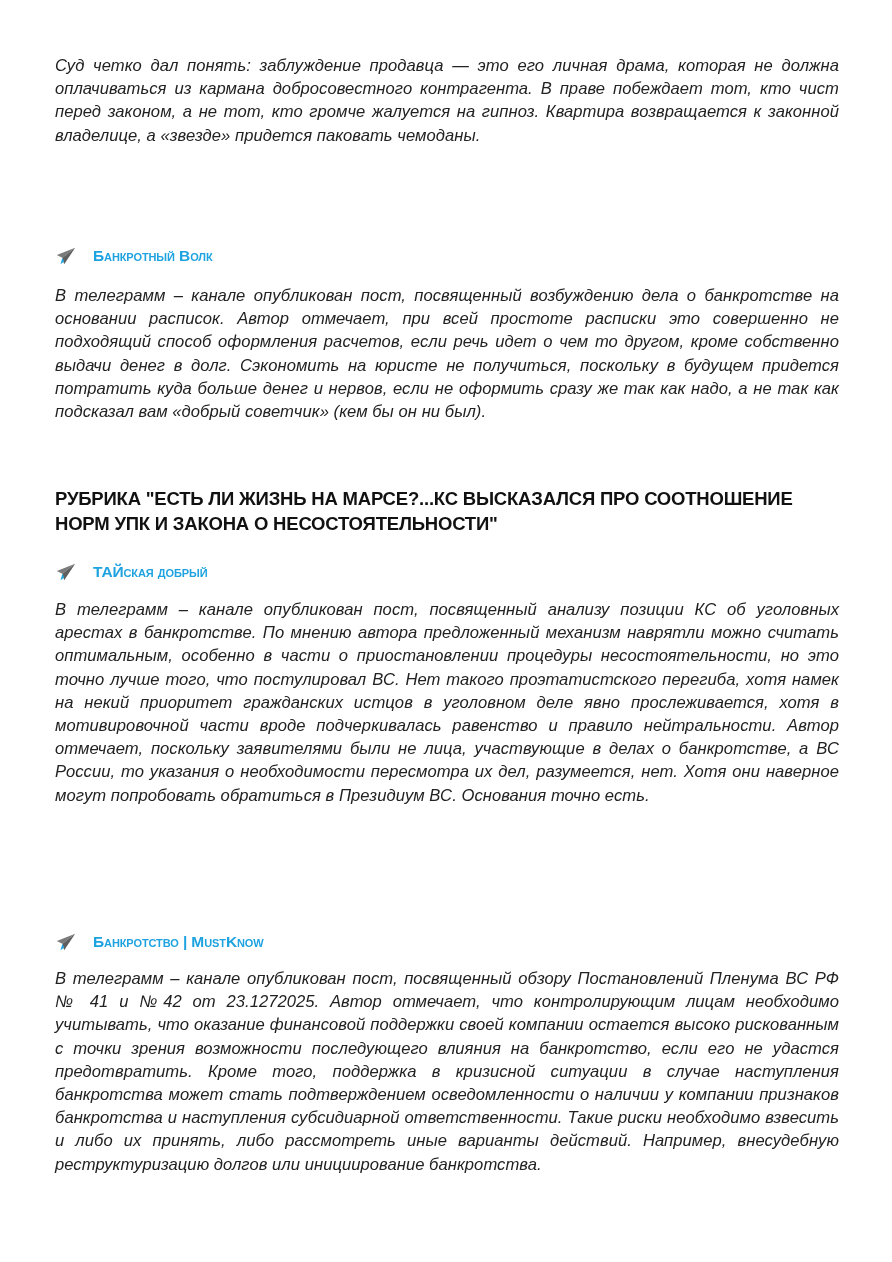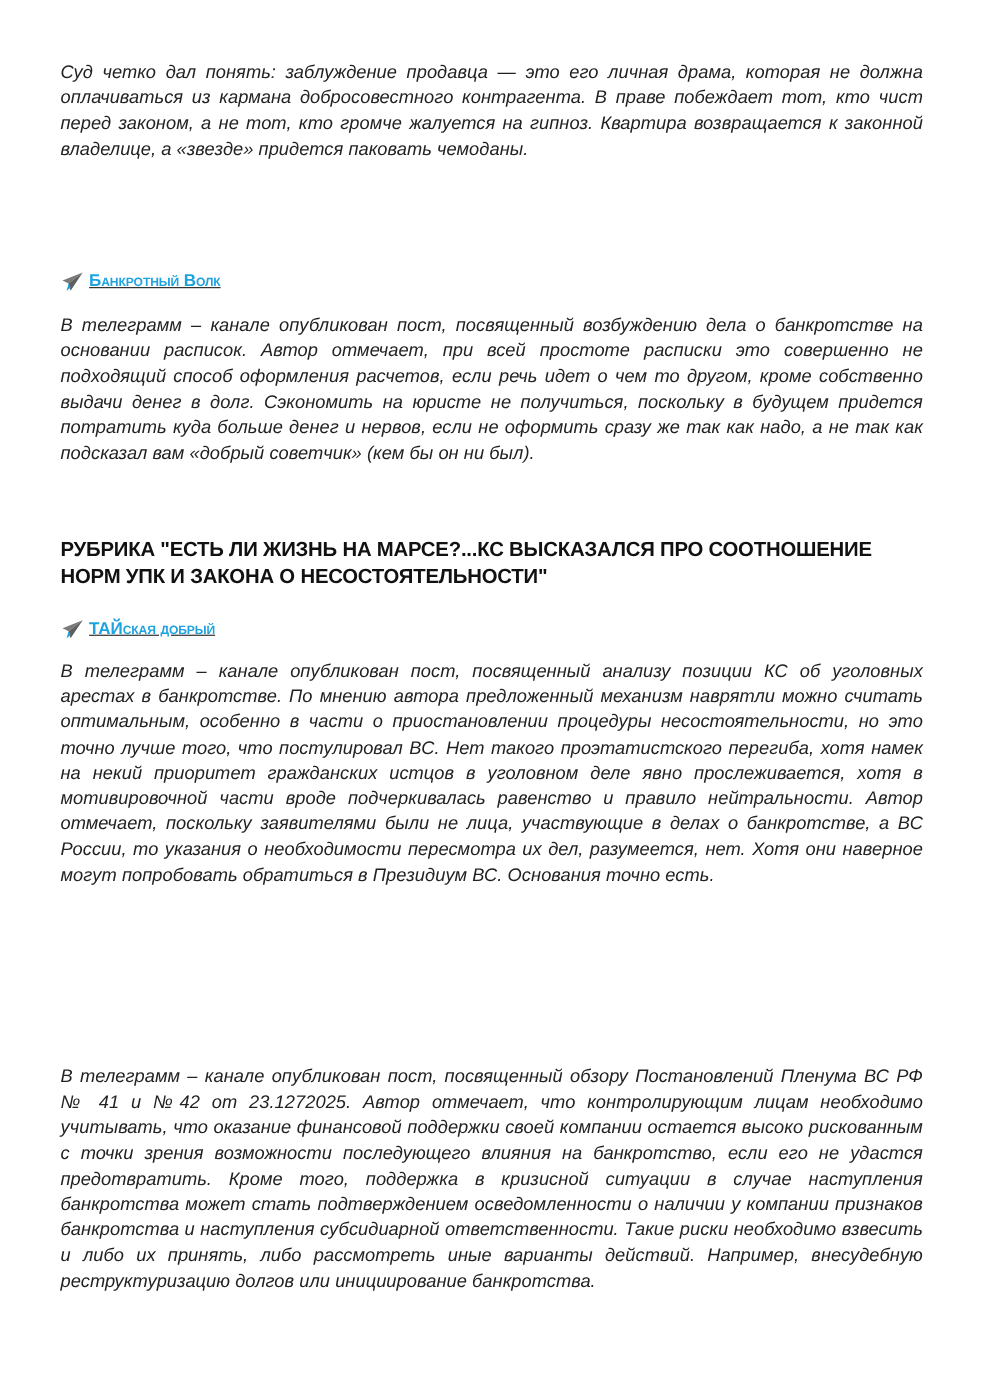--- a/index.html
+++ b/index.html
@@ -1,20 +1,20 @@
 <!DOCTYPE html>
 <html><head>
 <meta charset="utf-8">
 <style>
   html, body { margin: 0; padding: 0; background: #ffffff; }
   body { width: 892px; height: 1262px; position: relative; overflow: hidden; font-family: "Liberation Sans", sans-serif; color: #1e1e1e; }
   .page { position: absolute; left: 0; top: 0; width: 892px; height: 890px; }
   .para { position: absolute; left: 55px; width: 784px; font-style: italic; font-size: 16.6px; line-height: 23.2px; text-align: justify; color: #222; margin: 0; letter-spacing: 0.05px; }
   .heading { position: absolute; left: 55px; width: 790px; font-weight: bold; font-size: 18.5px; line-height: 25px; color: #111; margin: 0; text-transform: uppercase; letter-spacing: -0.2px; }
-  .source { position: absolute; left: 55px; height: 24px; display: flex; align-items: center; gap: 4px; cursor: pointer; text-decoration: underline; }
+  .source { position: absolute; left: 55px; height: 24px; display: flex; align-items: center; gap: 16px; cursor: pointer; }
   .source-icon { width: 22px; height: 22px; display: inline-block; }
   .source-label { color: #1fa3e0; font-weight: bold; font-size: 15.5px; font-variant: small-caps; letter-spacing: -0.1px; }
 </style>
 </head>
 <body>
 
 <div class="page">
 
   <p class="para" style="top:54px;">Суд четко дал понять: заблуждение продавца — это его личная драма, которая не должна оплачиваться из кармана добросовестного контрагента. В праве побеждает тот, кто чист перед законом, а не тот, кто громче жалуется на гипноз. Квартира возвращается к законной владелице, а «звезде» придется паковать чемоданы.</p>
 
@@ -32,15 +32,23 @@
   <div class="source" style="top:560px;">
     <svg class="source-icon" viewBox="0 0 24 24">
       <path d="M22 3 L2 11 L8 14 Z" fill="#7a7a7a"></path>
       <path d="M22 3 L8 14 L10 21 Z" fill="#5f5f5f"></path>
       <path d="M8 14 L6 21 L10 18 Z" fill="#1fa3e0"></path>
     </svg>
     <span class="source-label">ТАЙская добрый</span>
   </div>
   <p class="para" style="top:598px;">В телеграмм – канале опубликован пост, посвященный анализу позиции КС об уголовных арестах в банкротстве. По мнению автора предложенный механизм наврятли можно считать оптимальным, особенно в части о приостановлении процедуры несостоятельности, но это точно лучше того, что постулировал ВС. Нет такого проэтатистского перегиба, хотя намек на некий приоритет гражданских истцов в уголовном деле явно прослеживается, хотя в мотивировочной части вроде подчеркивалась равенство и правило нейтральности. Автор отмечает, поскольку заявителями были не лица, участвующие в делах о банкротстве, а ВС России, то указания о необходимости пересмотра их дел, разумеется, нет. Хотя они наверное могут попробовать обратиться в Президиум ВС. Основания точно есть.</p>
 
+  <div class="source" style="top:930px;">
+    <svg class="source-icon" viewBox="0 0 24 24">
+      <path d="M22 3 L2 11 L8 14 Z" fill="#7a7a7a"></path>
+      <path d="M22 3 L8 14 L10 21 Z" fill="#5f5f5f"></path>
+      <path d="M8 14 L6 21 L10 18 Z" fill="#1fa3e0"></path>
+    </svg>
+    <span class="source-label">Банкротство | MustKnow</span>
+  </div>
   <p class="para" style="top:967px;">В телеграмм – канале опубликован пост, посвященный обзору Постановлений Пленума ВС РФ № 41 и №42 от 23.1272025. Автор отмечает, что контролирующим лицам необходимо учитывать, что оказание финансовой поддержки своей компании остается высоко рискованным с точки зрения возможности последующего влияния на банкротство, если его не удастся предотвратить. Кроме того, поддержка в кризисной ситуации в случае наступления банкротства может стать подтверждением осведомленности о наличии у компании признаков банкротства и наступления субсидиарной ответственности. Такие риски необходимо взвесить и либо их принять, либо рассмотреть иные варианты действий. Например, внесудебную реструктуризацию долгов или инициирование банкротства.</p>
 
 </div>
 
 </body></html>

